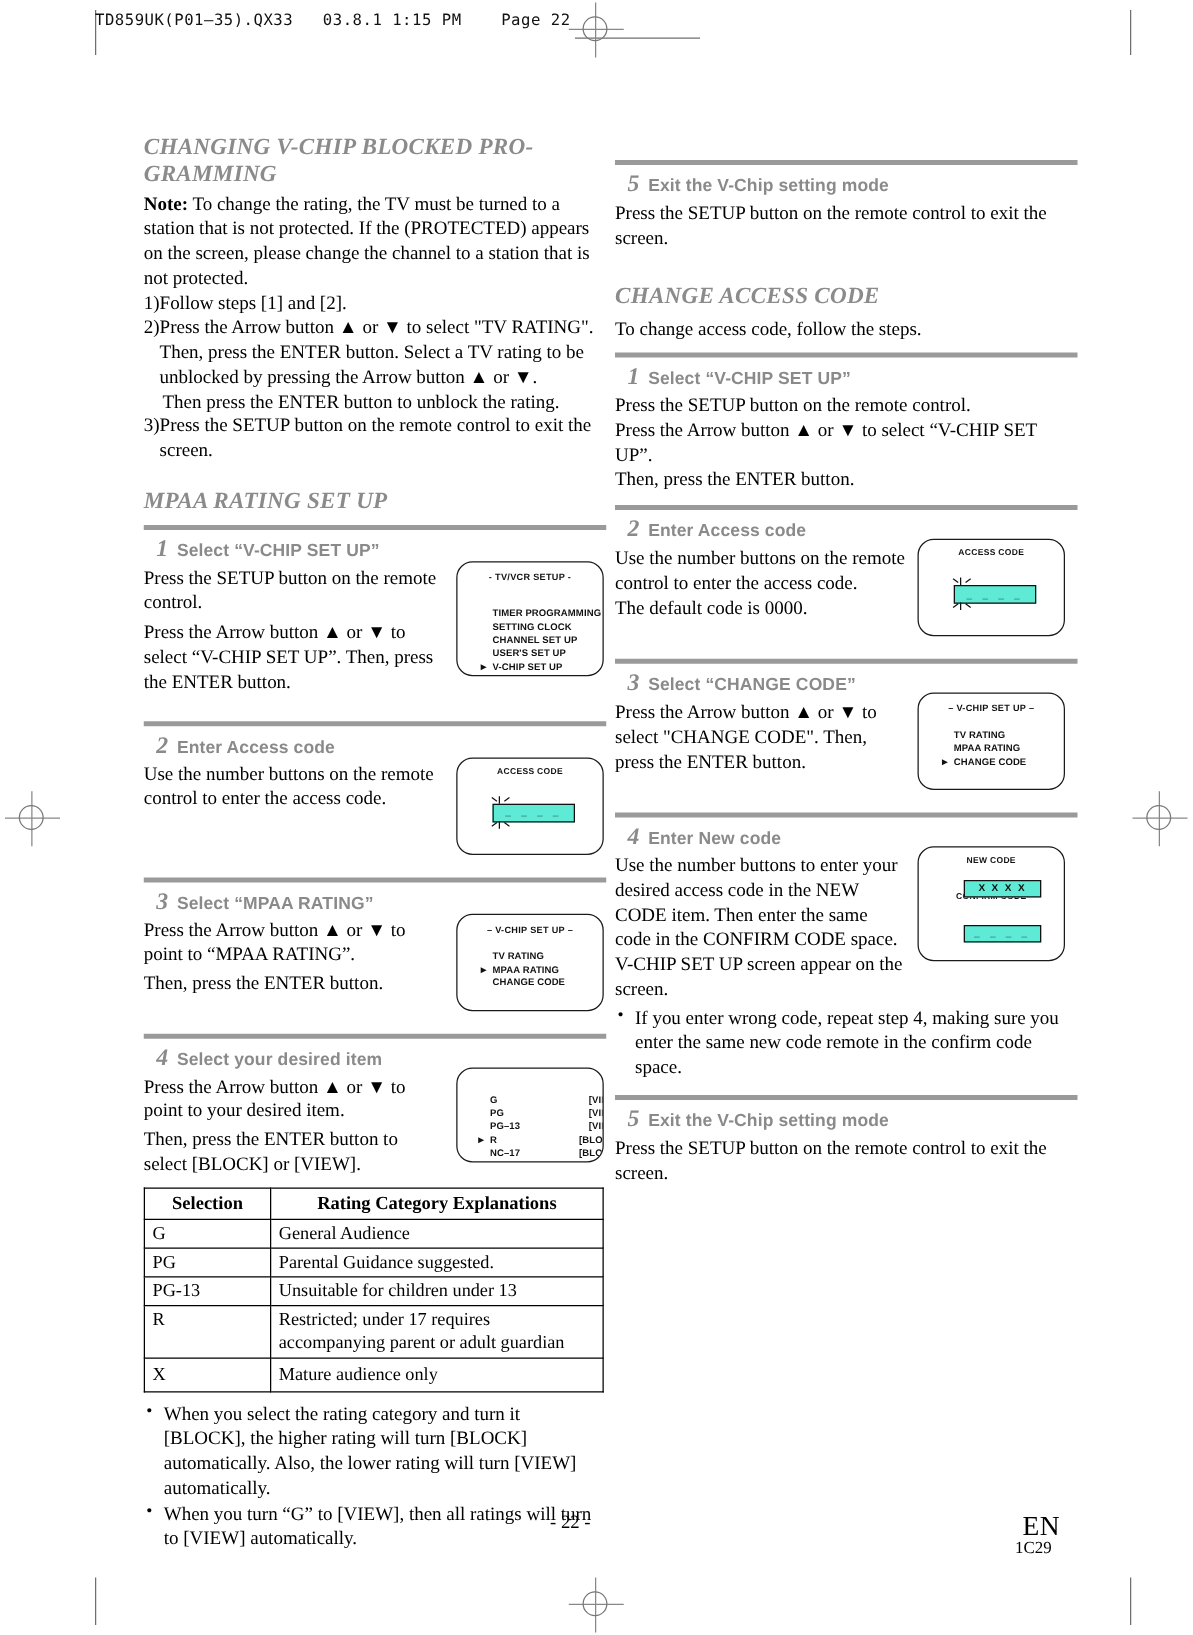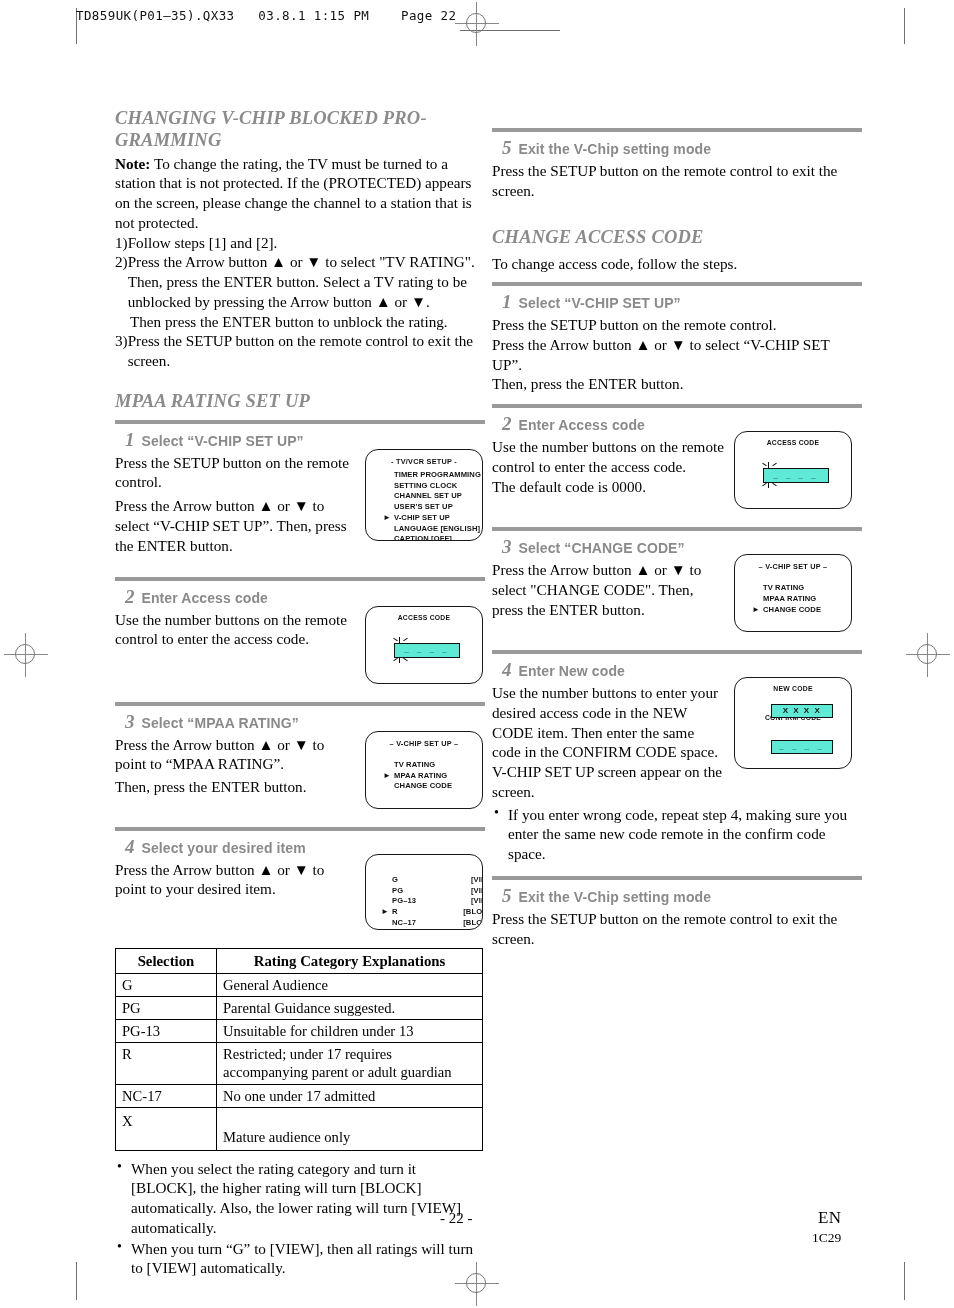--- a/index.html
+++ b/index.html
@@ -255,21 +255,21 @@
   .page-num {
     position: absolute;
     left: 440px;
     top: 1210px;
     font-size: 15px;
   }
   .foot-en {
     position: absolute;
     left: 818px;
     top: 1208px;
-    font-size: 17px;
+    font-size: 22px;
     letter-spacing: 0.4px;
   }
   .foot-code {
     position: absolute;
     left: 812px;
     top: 1230px;
     font-size: 13.5px;
   }
 </style>
 </head>
@@ -336,21 +336,21 @@
   <div class="step-head">
     <span class="step-num">1</span>
     <span class="step-title">Select “V-CHIP SET UP”</span>
   </div>
   <div class="step-body" style="min-height:110px;">
     <div class="step-text narrow">Press the SETUP button on the remote control.</div>
     <div class="step-text narrow" style="margin-top:4px;">Press the Arrow button ▲ or ▼ to select “V-CHIP SET UP”. Then, press the ENTER button.</div>
 
     <div class="osd" style="left:250px; top:-4px; width:118px; height:92px;">
       <div class="osd-title">- TV/VCR SETUP -</div>
-      <div class="osd-list" style="margin-left:28px; margin-top:4px;">
+      <div class="osd-list" style="margin-left:28px; margin-top:20px;">
         <div class="row">TIMER PROGRAMMING</div>
         <div class="row">SETTING CLOCK</div>
         <div class="row">CHANNEL SET UP</div>
         <div class="row">USER'S SET UP</div>
         <div class="row"><span class="osd-cursor">►</span>V-CHIP SET UP</div>
         <div class="row">LANGUAGE  [ENGLISH]</div>
         <div class="row">CAPTION  [OFF]</div>
 
       </div>
     </div>
@@ -397,20 +397,21 @@
     </div>
   </div>
 
   <div class="rule" style="margin-top:14px;"></div>
   <div class="step-head">
     <span class="step-num">4</span>
     <span class="step-title">Select your desired item</span>
   </div>
   <div class="step-body" style="min-height:80px;">
     <div class="step-text narrow">Press the Arrow button ▲ or ▼ to point to your desired item.</div>
+    <div class="step-text narrow" style="margin-top:3px;">Then, press the ENTER button to select [BLOCK] or [VIEW].</div>
 
     <div class="osd" style="left:250px; top:-6px; width:118px; height:76px;">
       <div class="osd-list" style="margin-left:26px; margin-top:20px;">
         <div class="row osd-two">
           <span>G</span>
           <span>[VIEW]</span>
         </div>
         <div class="row osd-two">
           <span>PG</span>
           <span>[VIEW]</span>
@@ -454,26 +455,22 @@
       </tr>
       <tr>
         <td>PG-13</td>
         <td>Unsuitable for children under 13</td>
       </tr>
       <tr>
         <td>R</td>
         <td>Restricted; under 17 requires accompanying parent or adult guardian</td>
       </tr>
       <tr>
-        <td>NC-17</td>
-        <td>No one under 17 admitted</td>
-      </tr>
-      <tr>
         <td style="padding-top:4px;padding-bottom:4px;">X</td>
-        <td style="padding-top:20px;padding-bottom:4px;">Mature audience only</td>
+        <td style="padding-top:4px;padding-bottom:4px;">Mature audience only</td>
       </tr>
     </tbody>
   </table>
 
   <ul class="bullets" style="margin-top:8px;">
     <li>When you select the rating category and turn it [BLOCK], the higher rating will turn [BLOCK] automatically.  Also, the lower rating will turn [VIEW] automatically.</li>
     <li>When you turn “G” to [VIEW], then all ratings will turn to [VIEW] automatically.</li>
   </ul>
 </div>
 

